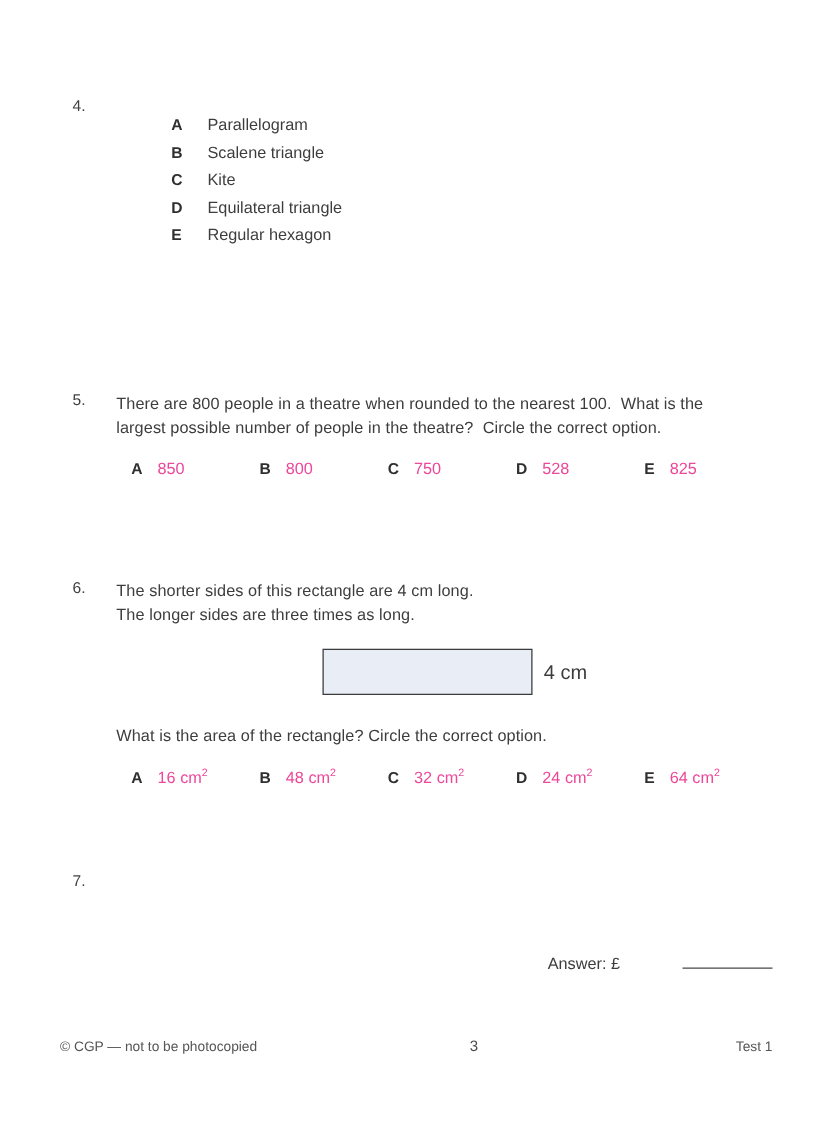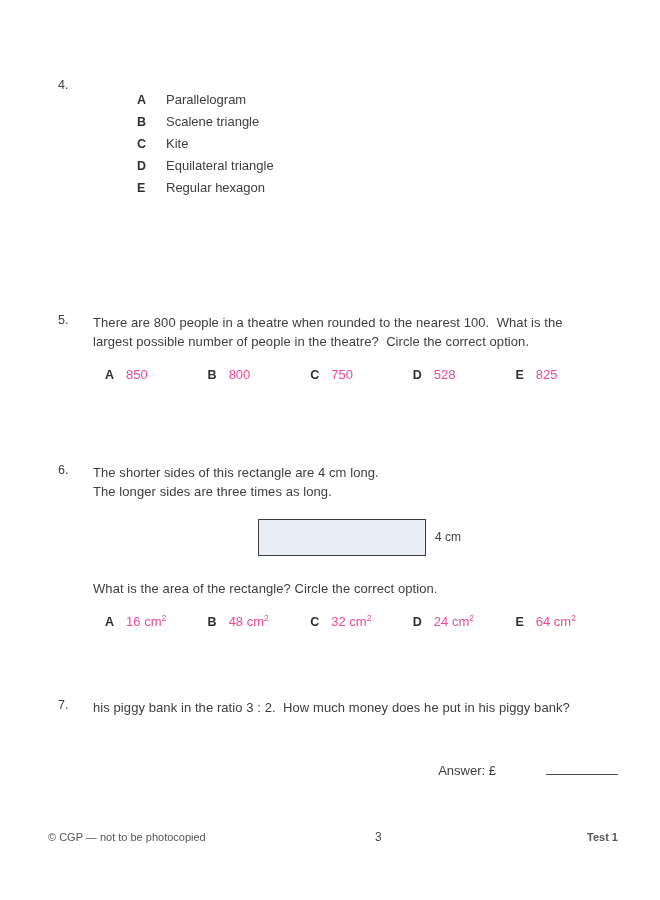--- a/index.html
+++ b/index.html
@@ -109,21 +109,21 @@
     width: 168px;
     height: 37px;
     background: #e9edf6;
     border: 1.6px solid #3b3b3b;
     box-sizing: border-box;
   }
   .rect-label {
     position: absolute;
     left: 342px;
     top: 11px;
-    font-size: 12px;
+    font-size: 16px;
     color: #3d3d3d;
   }
 
   
   .answer-row {
     position: absolute;
     left: 58px;
     width: 560px;
     top: 762px;
     display: flex;
@@ -153,21 +153,21 @@
     color: #555555;
   }
   .footer-left { flex: 0 0 auto; }
   .footer-center {
     flex: 1 1 auto;
     text-align: center;
     font-size: 12px;
     color: #4a4a4a;
     padding-right: 36px;
   }
-  .footer-right { flex: 0 0 auto; font-weight: bold; }
+  .footer-right { flex: 0 0 auto; }
 </style>
 </head>
 <body>
 
 <div class="page">
 
   <div class="question" style="top:78px;">
     <div class="q-num">4.</div>
     <div class="q-body">
       <div class="opt-list">
@@ -264,21 +264,20 @@
           <span class="opt-value"><span>64</span>&nbsp;<span>cm</span><sup>2</sup></span>
         </div>
       </div>
     </div>
   </div>
 
   <div class="question" style="top:698px;">
     <div class="q-num">7.</div>
     <div class="q-body">
       <div class="q-text">
-        <span class="q-text-line">his piggy bank in the ratio 3 : 2.  How much money does he put in his piggy bank?</span>
       </div>
     </div>
   </div>
 
   <div class="answer-row">
     <span>Answer: £</span>
     <span class="answer-rule"></span>
   </div>
 
   <div class="footer">

